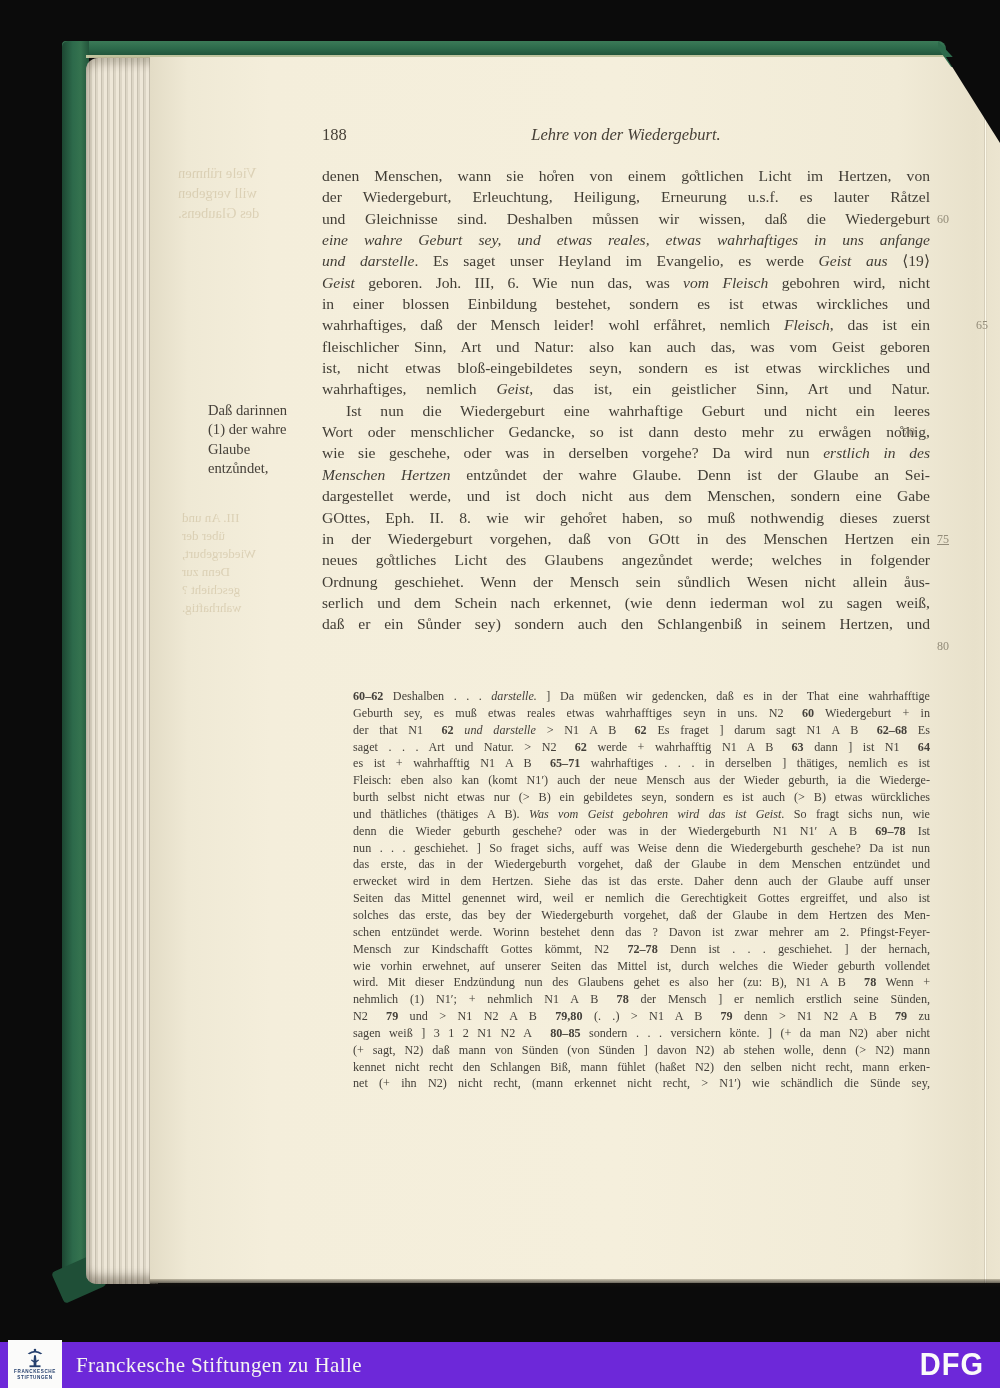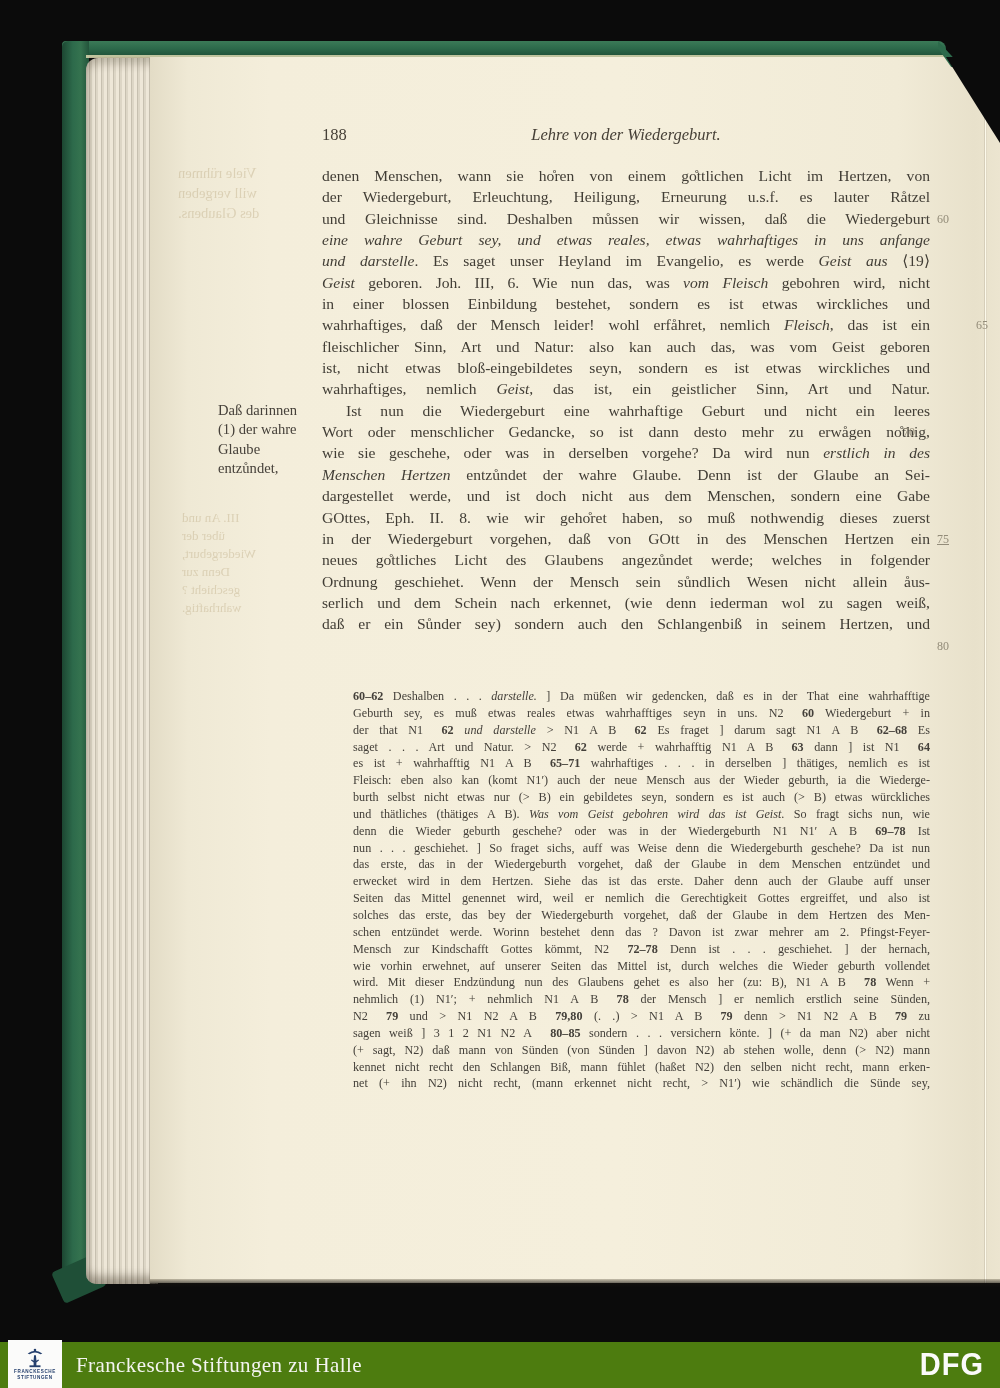--- a/index.html
+++ b/index.html
@@ -31,30 +31,30 @@
     background:linear-gradient(180deg,rgba(60,48,25,.25),#0b0b0b 85%);}
   .page-header{position:absolute;left:172px;top:68px;width:608px;height:22px;font-size:16.5px;color:#453f36;}
   .pagenum{position:absolute;left:0;top:0;}
   .runtitle{position:absolute;left:0;right:0;text-align:center;font-style:italic;}
   .body-text{position:absolute;left:172px;top:108px;width:608px;}
   .bline{font-size:15.6px;line-height:21.35px;height:21.35px;overflow:hidden;
     text-align:justify;text-align-last:justify;color:#413d35;white-space:normal;}
   .bline.indent{text-indent:24px;}
   .it{font-style:italic;}
   .bd{font-weight:bold;}
-  .margin-note{position:absolute;left:68px;top:344px;width:102px;font-size:14.6px;line-height:19.4px;color:#46413a;}
+  .margin-note{position:absolute;left:58px;top:344px;width:102px;font-size:14.6px;line-height:19.4px;color:#46413a;}
   .lnum{position:absolute;width:34px;font-size:12px;color:#938c79;text-align:left;}
   .apparatus{position:absolute;left:172px;top:631px;width:608px;}
   .aline{font-size:12.15px;line-height:16.85px;height:16.85px;overflow:hidden;
     text-align:justify;text-align-last:justify;color:#44403a;white-space:normal;margin-left:31px;}
   .ghost{position:absolute;transform:scaleX(-1);color:#b9a67e;opacity:.38;filter:blur(.4px);
     font-size:14.5px;line-height:20px;text-align:right;pointer-events:none;}
   .ghost.small{font-size:13px;line-height:18px;}
   
-  .footer{position:absolute;left:0;top:1342px;width:1000px;height:46px;background:#4d7c0f;}
+  .footer{position:absolute;left:0;top:1342px;width:1000px;height:46px;background:#6d28d9;}
   .logo-box{position:absolute;left:8px;top:-2px;width:54px;height:48px;background:#fbfbfa;
     display:flex;flex-direction:column;align-items:center;justify-content:center;}
   .logo-caption{font-family:"Liberation Sans","DejaVu Sans",sans-serif;font-size:4.6px;
     letter-spacing:.6px;color:#26406e;line-height:5.6px;text-align:center;font-weight:bold;}
   .institution{position:absolute;left:76px;top:0;height:46px;display:flex;align-items:center;
     font-size:21px;color:#f4f4f1;letter-spacing:.4px;}
   .dfg{position:absolute;right:16px;top:0;height:46px;display:flex;align-items:center;
     font-family:"Liberation Sans","DejaVu Sans",sans-serif;font-weight:800;font-size:29px;
     color:#fbfbfa;letter-spacing:1px;transform:scaleY(1.05);}
 </style>

